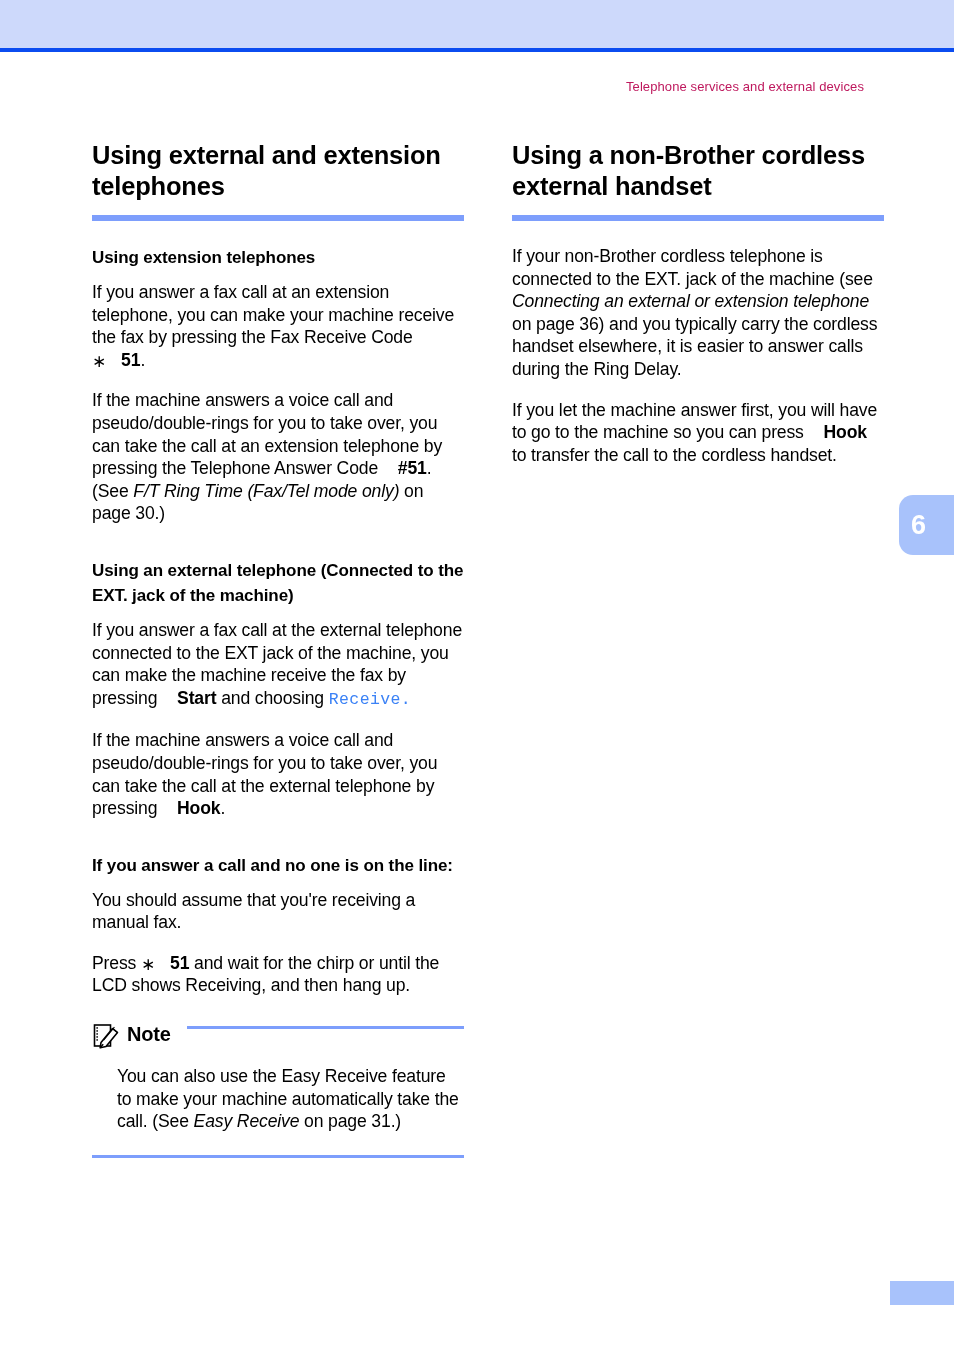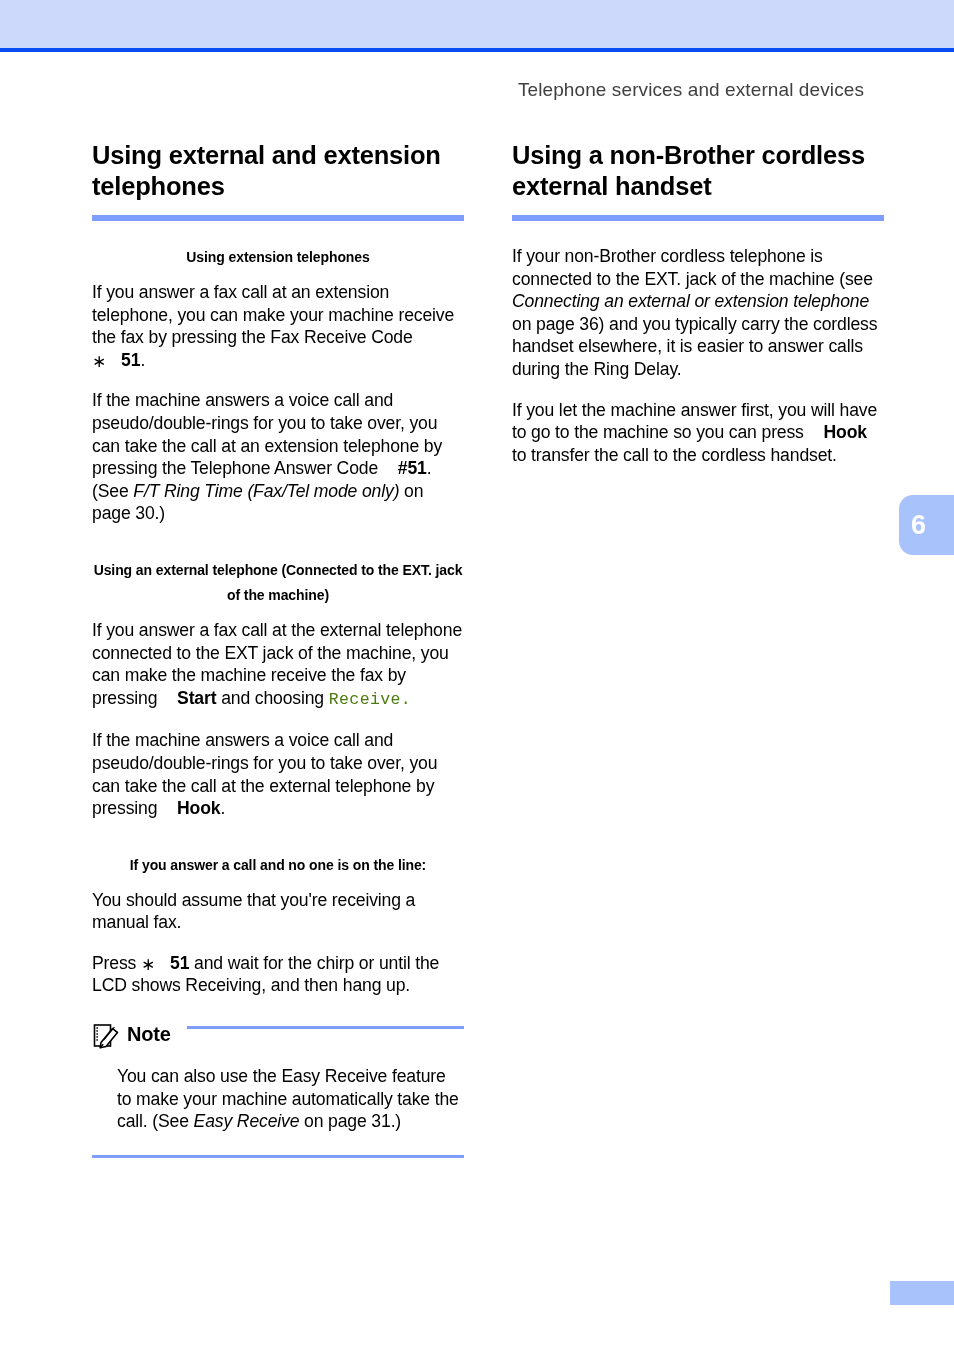--- a/index.html
+++ b/index.html
@@ -31,22 +31,22 @@
     height: 4px;
     background: #0b4cf0;
   }
 
   
   .running-header {
     position: absolute;
     left: 0; top: 79px;
     width: 864px;
     text-align: right;
-    font-size: 19px;
-    color: #404040;
+    font-size: 13px;
+    color: #be185d;
     letter-spacing: 0.1px;
   }
 
   
   .page {
     position: absolute;
     left: 0; top: 0;
     width: 954px;
     height: 1348px;
   }
@@ -66,42 +66,41 @@
     letter-spacing: -0.2px;
   }
   .title-rule {
     height: 6px;
     background: #7d9efc;
     margin-top: 8px;
     margin-bottom: 24px;
   }
 
   h2.sub-title {
-    font-size: 14px;
+    font-size: 17px;
     font-weight: bold;
     line-height: 25px;
     margin: 0 0 11px 0;
     letter-spacing: -0.1px;
-    text-align: center;
   }
   h2.sub-title.spaced-above { margin-top: 33px; }
 
   p.body {
     font-size: 17.6px;
     line-height: 22.6px;
     margin: 0 0 18px 0;
     letter-spacing: -0.15px;
   }
   p.body:last-child { margin-bottom: 0; }
 
   .b { font-weight: bold; margin-left: 15px; }
   .i { font-style: italic; }
   .mono {
     font-family: "Liberation Mono", monospace;
-    color: #4d7c0f;
+    color: #3b82f6;
     font-size: 16.5px;
     letter-spacing: 0.4px;
   }
   .ast {
     font-family: "DejaVu Sans", sans-serif;
     font-size: 17px;
     position: relative;
     top: 1px;
   }
 

